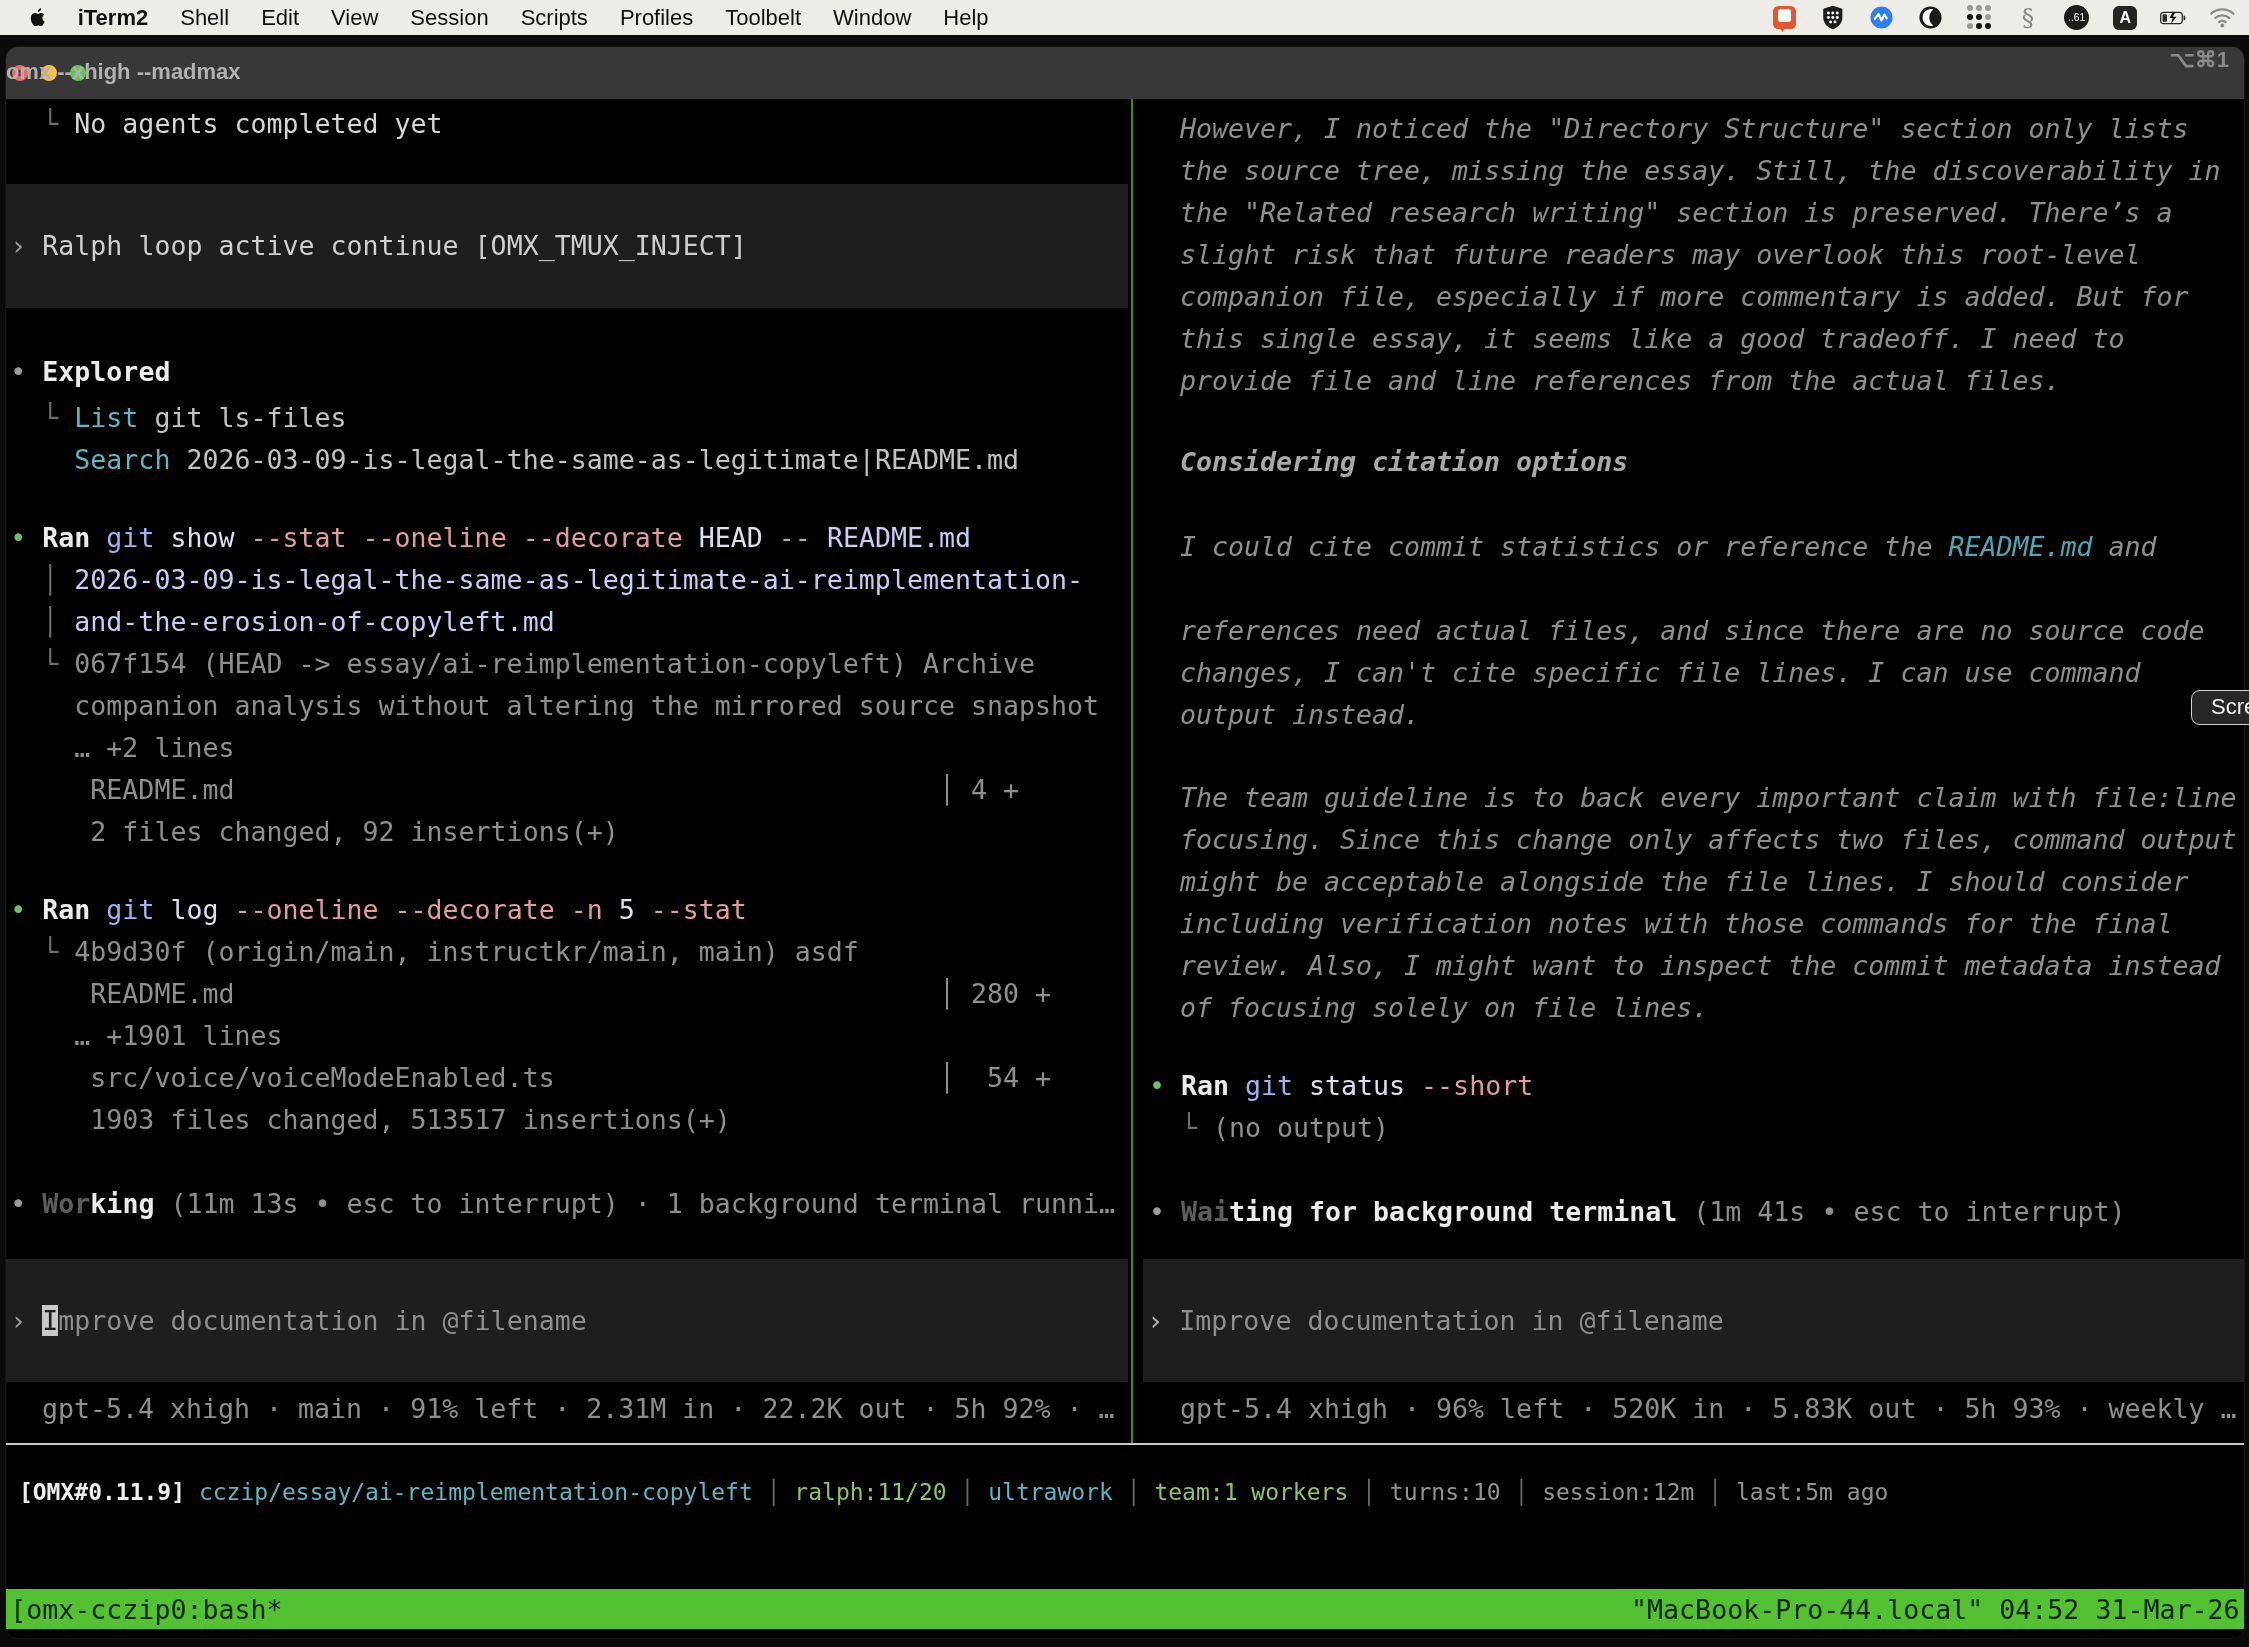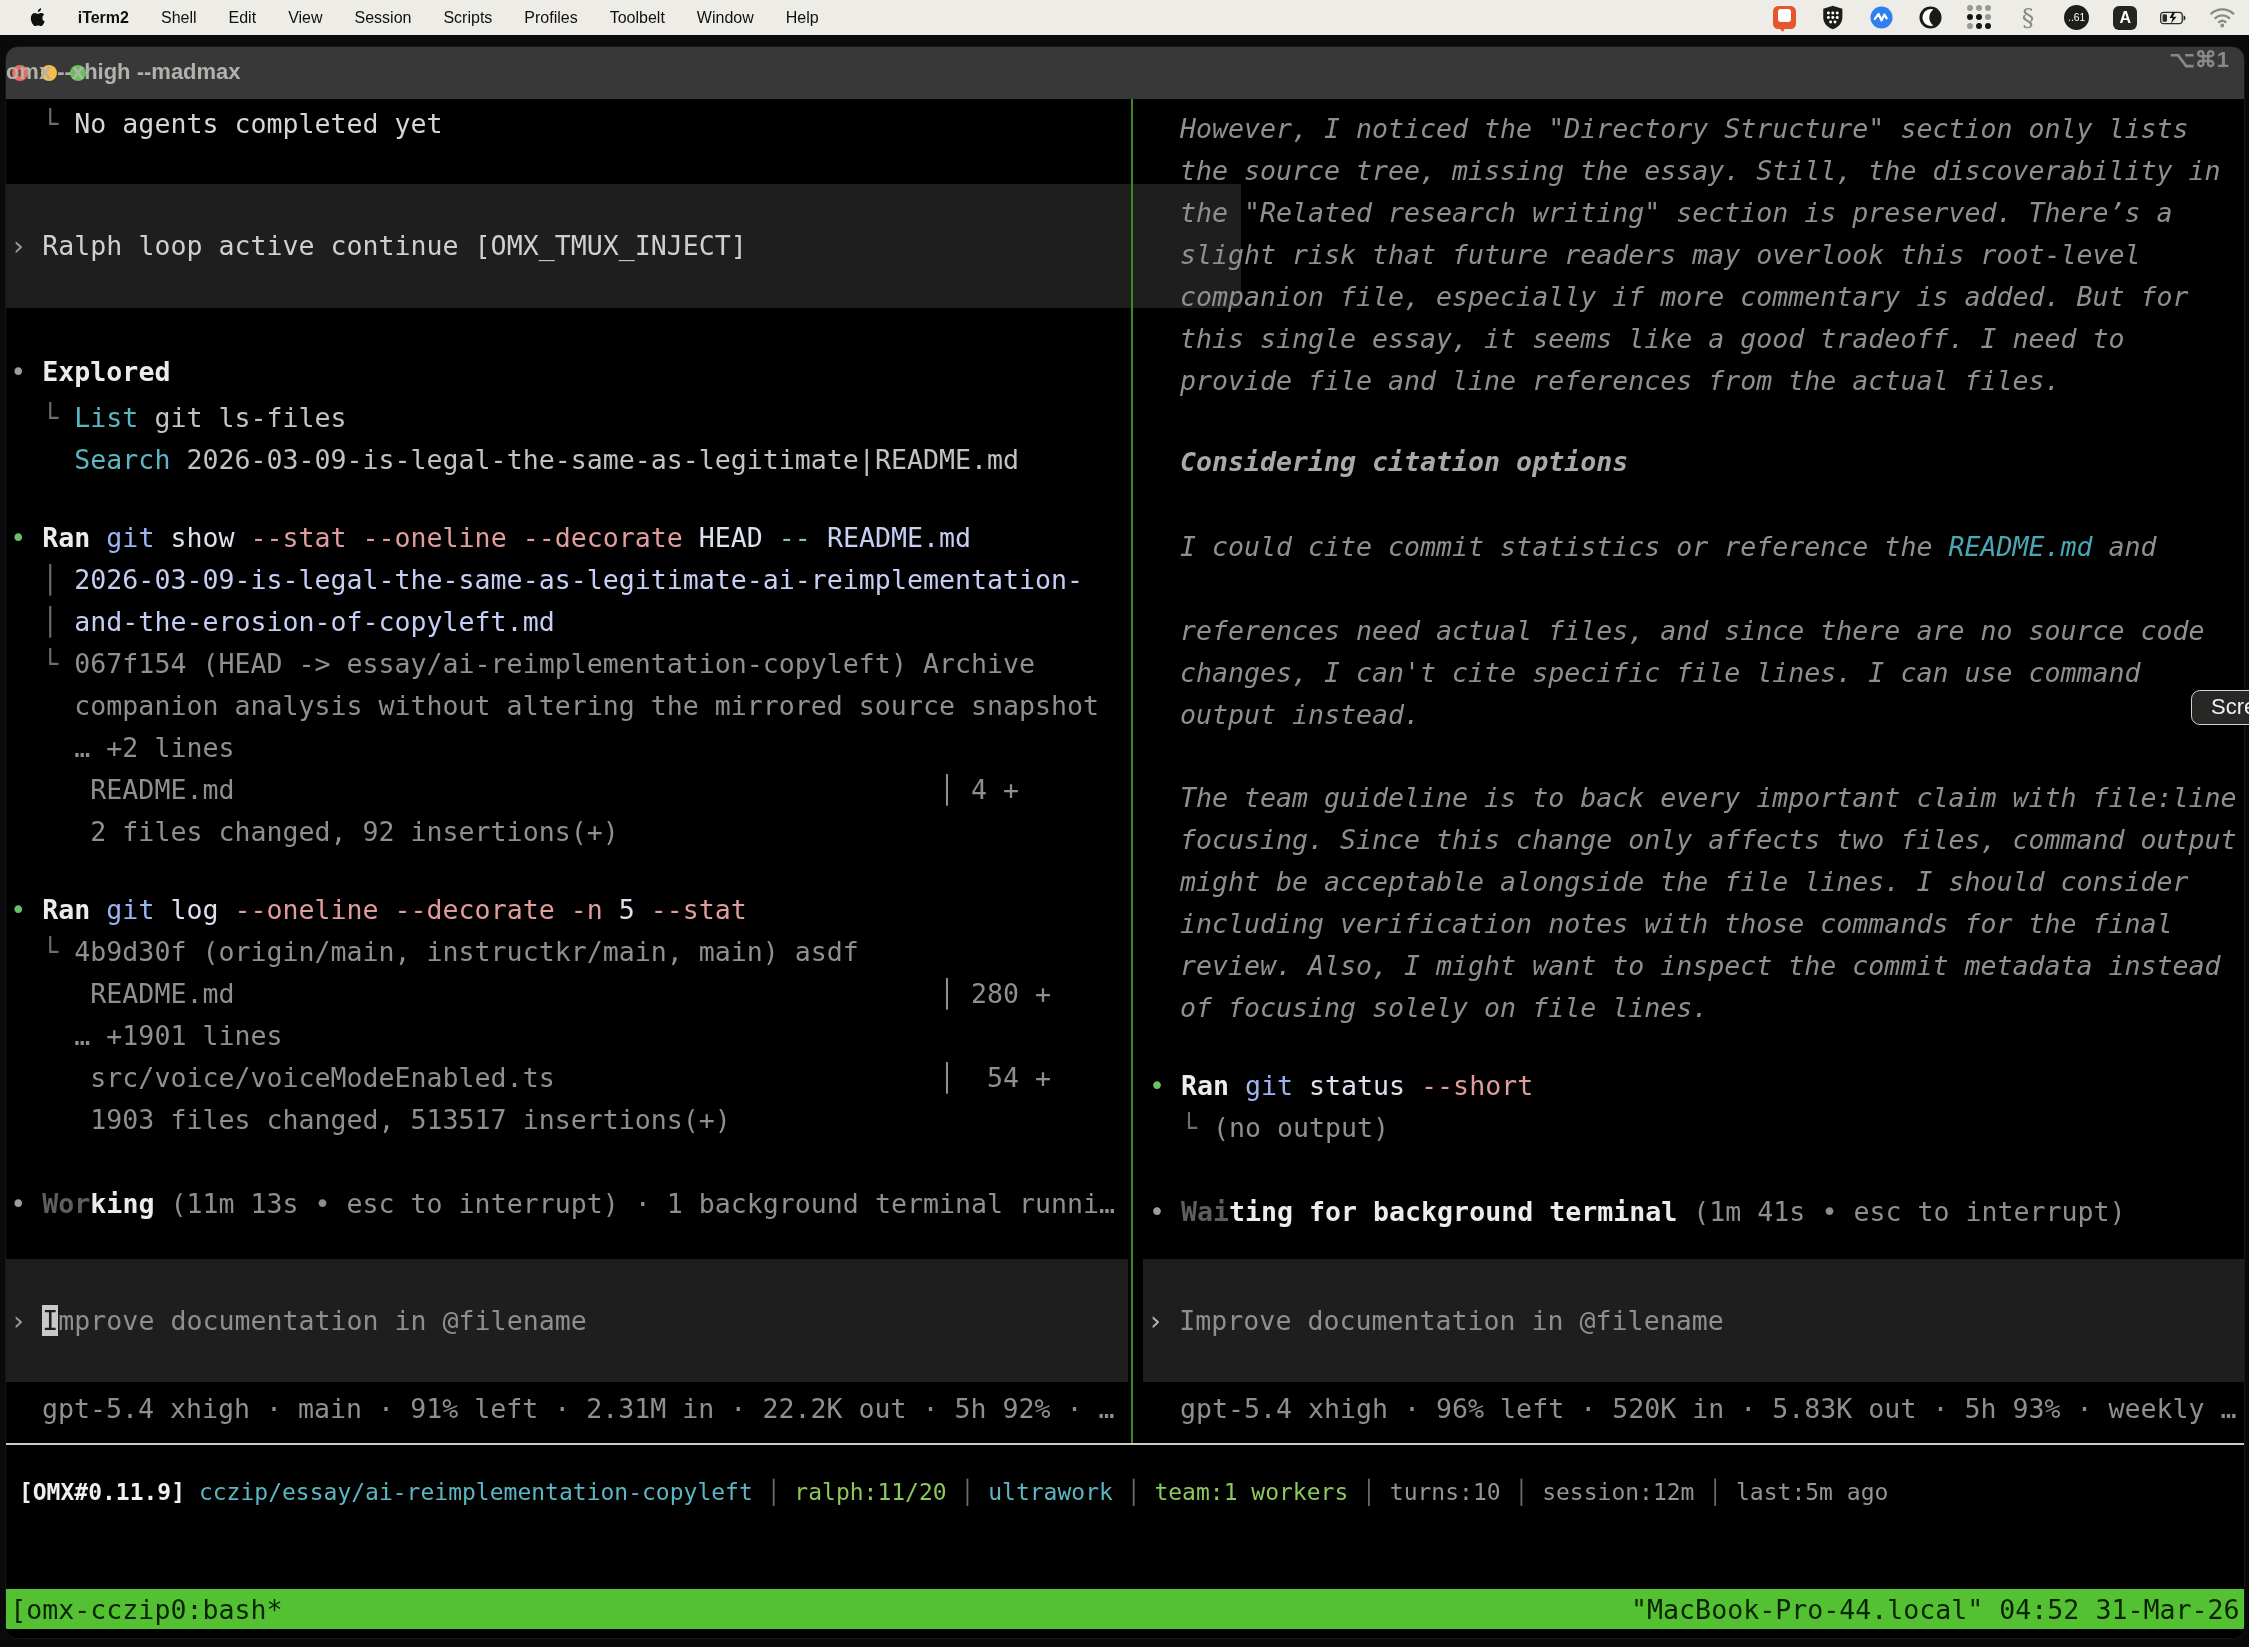--- a/index.html
+++ b/index.html
@@ -3,21 +3,21 @@
 <meta charset="utf-8">
 <style>
   html,body{margin:0;padding:0;background:#000;}
   #screen{position:relative;width:2250px;height:1648px;background:#0a0a0a;overflow:hidden;
           font-family:"DejaVu Sans Mono",monospace;}
   
   .menubar{position:absolute;left:0;top:0;width:2250px;height:35px;background:#edece6;
            display:flex;align-items:center;justify-content:space-between;
            font-family:"Liberation Sans",sans-serif;}
   .mleft{display:flex;align-items:center;gap:32px;padding-left:28px;}
-  .mitem{font-size:16px;color:#101010;line-height:35px;white-space:nowrap;}
+  .mitem{font-size:22px;color:#101010;line-height:35px;white-space:nowrap;}
   .mbold{font-weight:bold;}
   .apple{display:flex;align-items:center;}
   .mright{display:flex;align-items:center;gap:20.7px;padding-right:13.3px;}
   .sicon{display:flex;align-items:center;justify-content:center;width:28px;height:28px;}
   .chatb{width:23.6px;height:23.6px;background:#e4572e;border-radius:5.2px;position:relative;}
   .chatb::before{content:"";position:absolute;left:5.2px;top:3.7px;width:13.3px;height:12.5px;background:#fff;border-radius:3px;}
   .chatb::after{content:"";position:absolute;left:3px;bottom:-3px;border-left:7.4px solid transparent;border-right:3px solid transparent;border-top:7.4px solid #e4572e;}
   .dotgrid{display:grid;grid-template-columns:repeat(3,6.6px);grid-template-rows:repeat(3,6.6px);gap:2.2px;}
   .dotgrid i{width:5.9px;height:5.9px;border-radius:50%;}
   .d-l{background:#9a9a94;} .d-d{background:#161616;}
@@ -165,21 +165,21 @@
         <span class="light l-grn"></span>
       </div>
       <div class="wtitle">omx --xhigh --madmax</div>
       <div class="wshort">⌥⌘1</div>
     </div>
 
     <div class="term">
 
       <div class="row lp" style="top:4.4px"><span class="tree">  └ </span><span class="fg">No agents completed yet</span></div>
 
-      <div class="inbox" style="left:0;top:85px;width:1235px;height:124px">
+      <div class="inbox" style="left:0;top:85px;width:1122px;height:124px">
         <div class="brow"><span class="prompt">› </span><span class="ptext">Ralph loop active continue [OMX_TMUX_INJECT]</span></div>
       </div>
 
       <div class="row lp" style="top:252px"><span class="bgr">• </span><span class="fgb">Explored</span></div>
       <div class="row lp" style="top:298px"><span class="tree">  └ </span><span class="cyan">List</span><span class="arg"> git ls-files</span></div>
       <div class="row lp" style="top:340px"><span>    </span><span class="cyan">Search</span><span class="arg"> 2026-03-09-is-legal-the-same-as-legitimate|README.md</span></div>
 
       <div class="row lp" style="top:418px"><span class="bg">• </span><span class="fgb">Ran </span><span class="blue">git </span><span class="cmd">show </span><span class="flag">--stat --oneline --decorate </span><span class="cmd">HEAD </span><span class="grn">-- </span><span class="lav">README.md</span></div>
       <div class="row lp" style="top:460px"><span class="tree">  │ </span><span class="lav">2026-03-09-is-legal-the-same-as-legitimate-ai-reimplementation-</span></div>
       <div class="row lp" style="top:502px"><span class="tree">  │ </span><span class="lav">and-the-erosion-of-copyleft.md</span></div>

